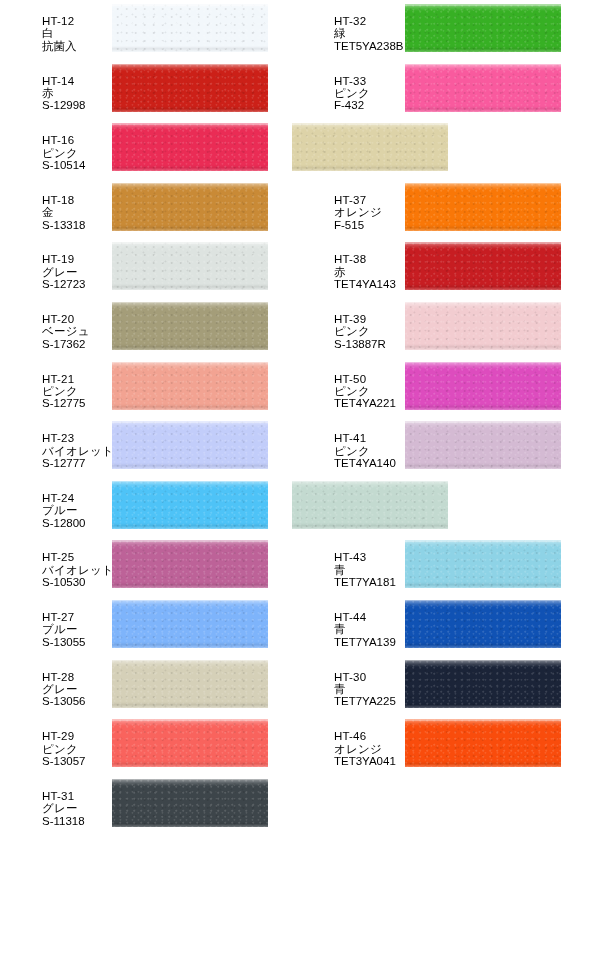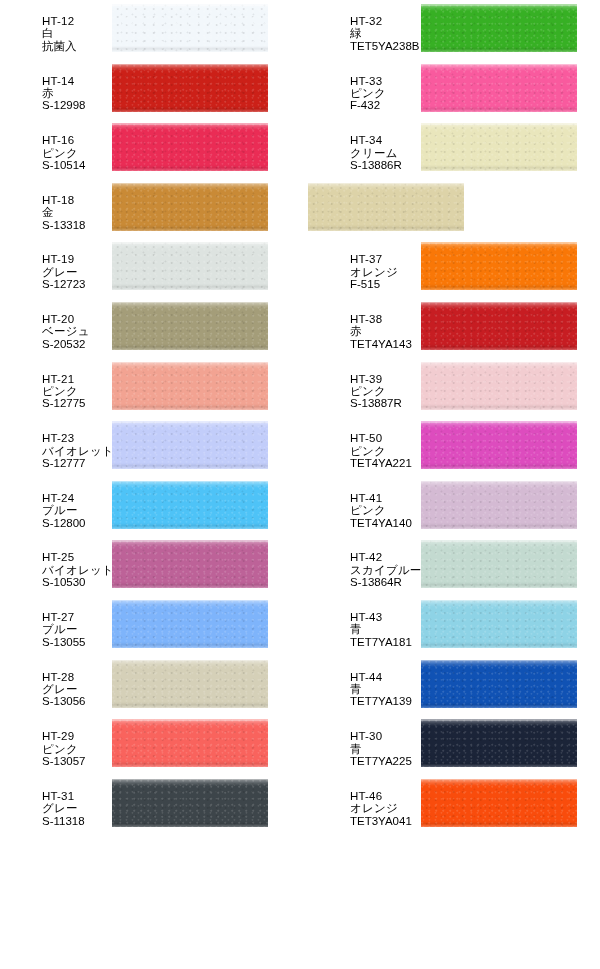--- a/index.html
+++ b/index.html
@@ -7,21 +7,21 @@
   body{
     width:600px;height:969px;
     background:#ffffff;
     font-family:"Liberation Sans","DejaVu Sans",sans-serif;
     overflow:hidden;
   }
   .sheet{position:relative;width:600px;height:969px;text-decoration:underline;}
 
   .column{position:absolute;top:0;}
   #col-left{left:0;}
-  #col-right{left:308px;}
+  #col-right{left:292px;}
 
   .swatch-row{
     position:relative;
     height:59.6px;
     display:flex;
     align-items:flex-start;
   }
 
   .labels{
     width:70px;
@@ -164,21 +164,21 @@
           <div class="grain"></div>
           <div class="gloss"></div>
           <div class="edge-top"></div>
           <div class="edge-bottom"></div>
         </div>
       </div>
       <div class="swatch-row">
         <div class="labels">
           <span class="lbl lbl-code">HT-20</span>
           <span class="lbl lbl-name">ベージュ</span>
-          <span class="lbl lbl-sku">S-20532</span>
+          <span class="lbl lbl-sku">S-17362</span>
         </div>
         <div class="chip" style="--c: #a49d79;">
           <div class="core"></div>
           <div class="grain"></div>
           <div class="gloss"></div>
           <div class="edge-top"></div>
           <div class="edge-bottom"></div>
         </div>
       </div>
       <div class="swatch-row">
@@ -317,34 +317,20 @@
         </div>
         <div class="chip" style="--c: #f95a9e;">
           <div class="core"></div>
           <div class="grain"></div>
           <div class="gloss"></div>
           <div class="edge-top"></div>
           <div class="edge-bottom"></div>
         </div>
       </div>
       <div class="swatch-row">
-        <div class="labels">
-          <span class="lbl lbl-code">HT-34</span>
-          <span class="lbl lbl-name">クリーム</span>
-          <span class="lbl lbl-sku">S-13886R</span>
-        </div>
-        <div class="chip pale" style="--c: #e9e6bc;">
-          <div class="core"></div>
-          <div class="grain"></div>
-          <div class="gloss"></div>
-          <div class="edge-top"></div>
-          <div class="edge-bottom"></div>
-        </div>
-      </div>
-      <div class="swatch-row">
         <div class="chip pale" style="--c: #ddd3a8;">
           <div class="core"></div>
           <div class="grain"></div>
           <div class="gloss"></div>
           <div class="edge-top"></div>
           <div class="edge-bottom"></div>
         </div>
       </div>
       <div class="swatch-row">
         <div class="labels">
@@ -410,25 +396,20 @@
         </div>
         <div class="chip pale" style="--c: #d4bad3;">
           <div class="core"></div>
           <div class="grain"></div>
           <div class="gloss"></div>
           <div class="edge-top"></div>
           <div class="edge-bottom"></div>
         </div>
       </div>
       <div class="swatch-row">
-        <div class="labels">
-          <span class="lbl lbl-code">HT-42</span>
-          <span class="lbl lbl-name">スカイブルー</span>
-          <span class="lbl lbl-sku">S-13864R</span>
-        </div>
         <div class="chip pale" style="--c: #c3dad0;">
           <div class="core"></div>
           <div class="grain"></div>
           <div class="gloss"></div>
           <div class="edge-top"></div>
           <div class="edge-bottom"></div>
         </div>
       </div>
       <div class="swatch-row">
         <div class="labels">

